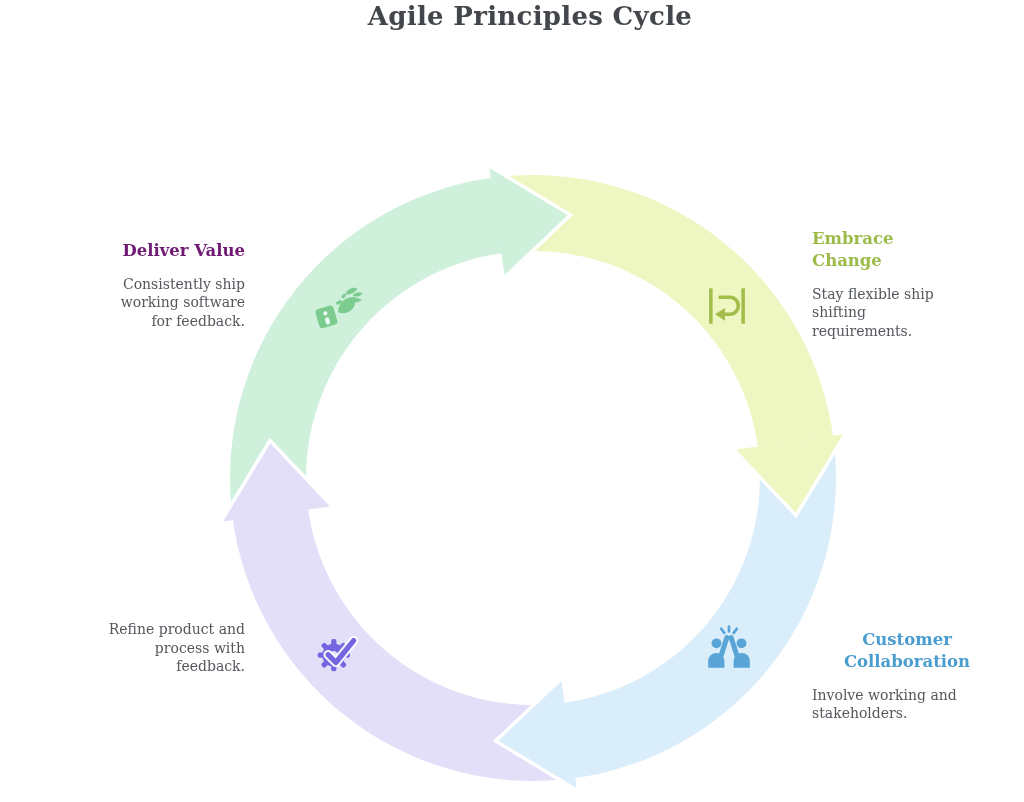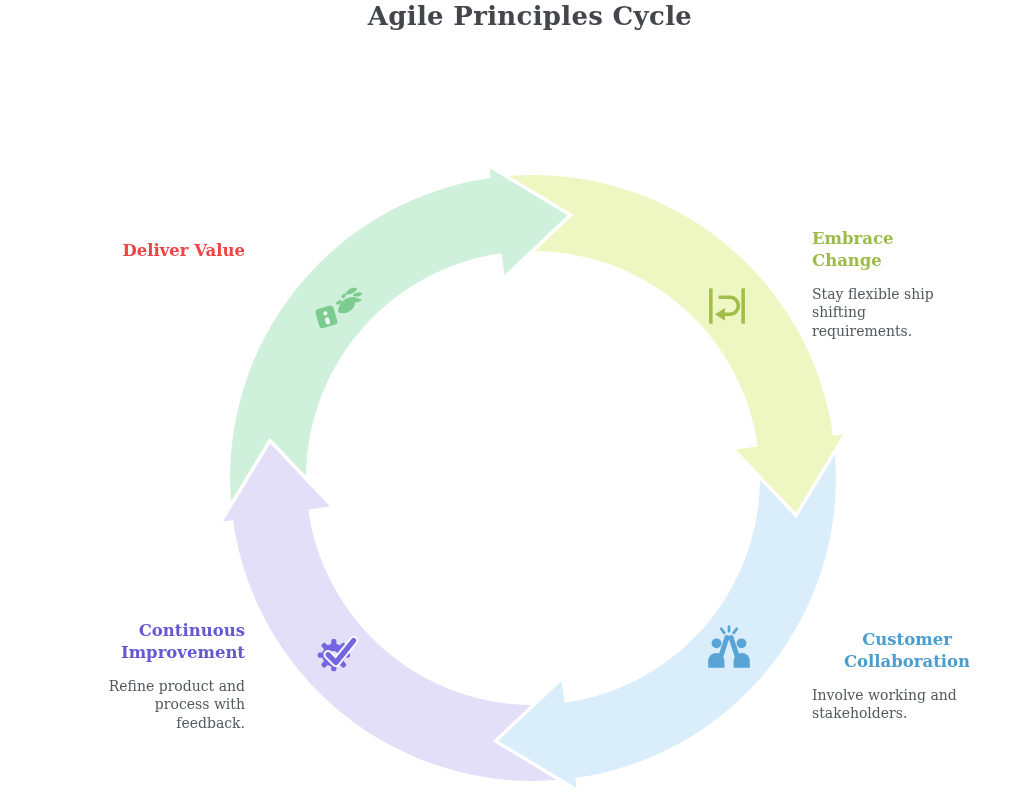--- a/index.html
+++ b/index.html
@@ -142,39 +142,40 @@
         <rect x="16.5" y="13.5" width="5" height="8" rx="2" transform="rotate(270 19 29)"></rect>
         <rect x="16.5" y="13.5" width="5" height="8" rx="2" transform="rotate(315 19 29)"></rect>
       </g>
       <circle cx="19" cy="29" r="4" fill="var(--band, #ffffff)"></circle>
       <path d="M13.5 28.5 L21 36 L38 15" stroke="#ffffff" stroke-width="9" fill="none" stroke-linecap="round" stroke-linejoin="round" opacity="0.92"></path>
       <path d="M13.5 28.5 L21 36 L38 15" stroke="currentColor" stroke-width="5" fill="none" stroke-linecap="round" stroke-linejoin="round"></path>
     </svg>
   </div>
 
   <div class="tb left-side" id="tb-0">
-    <div class="hd" style="color: #ef4444;">Deliver Value</div>
+    <div class="hd" style="color: #701a75;">Deliver Value</div>
+    <div class="bd">Consistently ship
+working software
+for feedback.</div>
   </div>
 
   <div class="tb right-side" id="tb-1">
     <div class="hd" style="color: rgb(156, 187, 73);">Embrace
 Change</div>
     <div class="bd">Stay flexible ship
 shifting
 requirements.</div>
   </div>
 
   <div class="tb right-side" id="tb-2">
     <div class="hd" style="color: rgb(74, 157, 207); text-align: center;">Customer
 Collaboration</div>
     <div class="bd">Involve working and
 stakeholders.</div>
   </div>
 
   <div class="tb left-side" id="tb-3">
-    <div class="hd" style="color: rgb(100, 89, 211);">Continuous
-Improvement</div>
     <div class="bd">Refine product and
 process with
 feedback.</div>
   </div>
 
 </div>
 
 </body></html>

